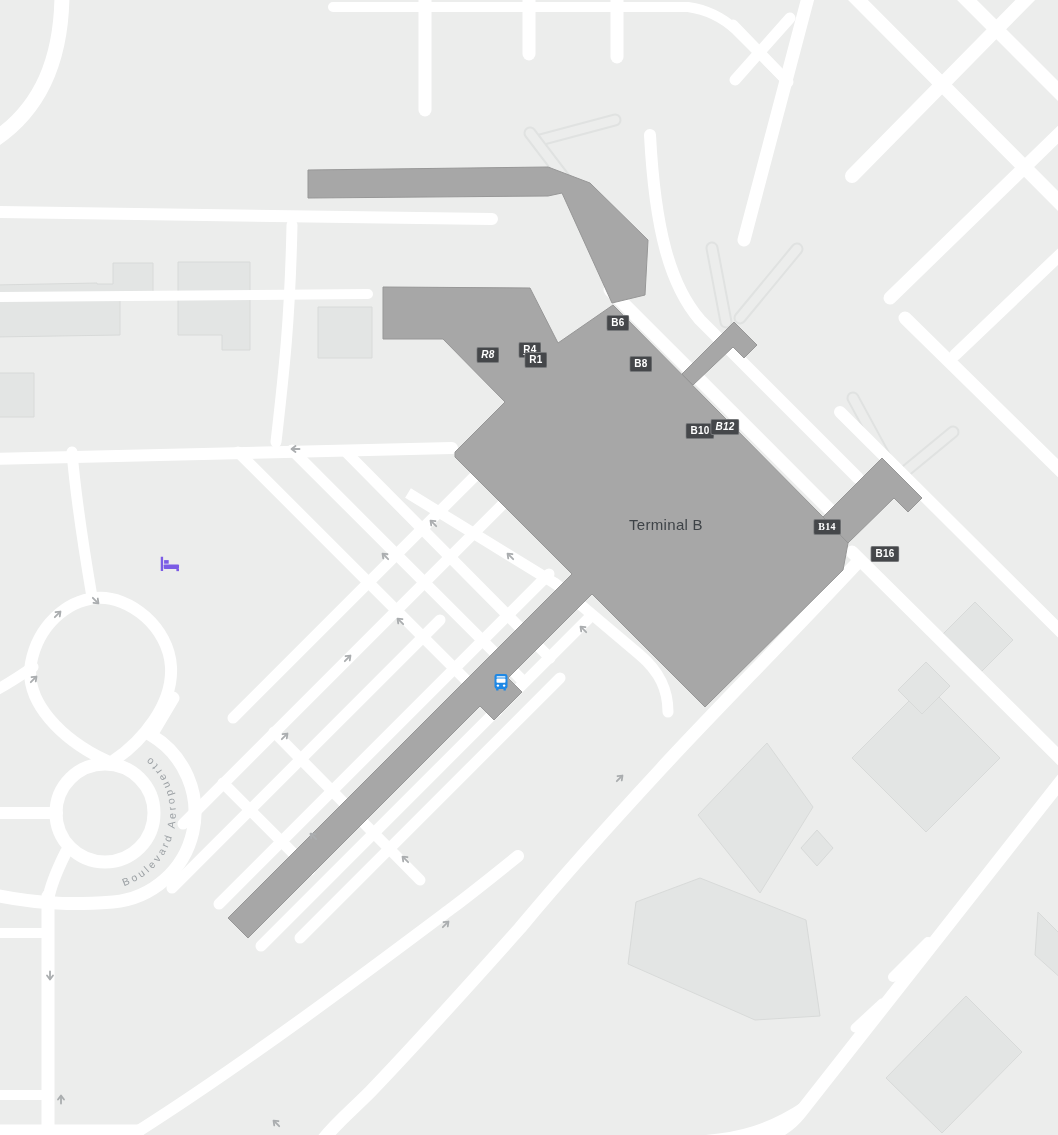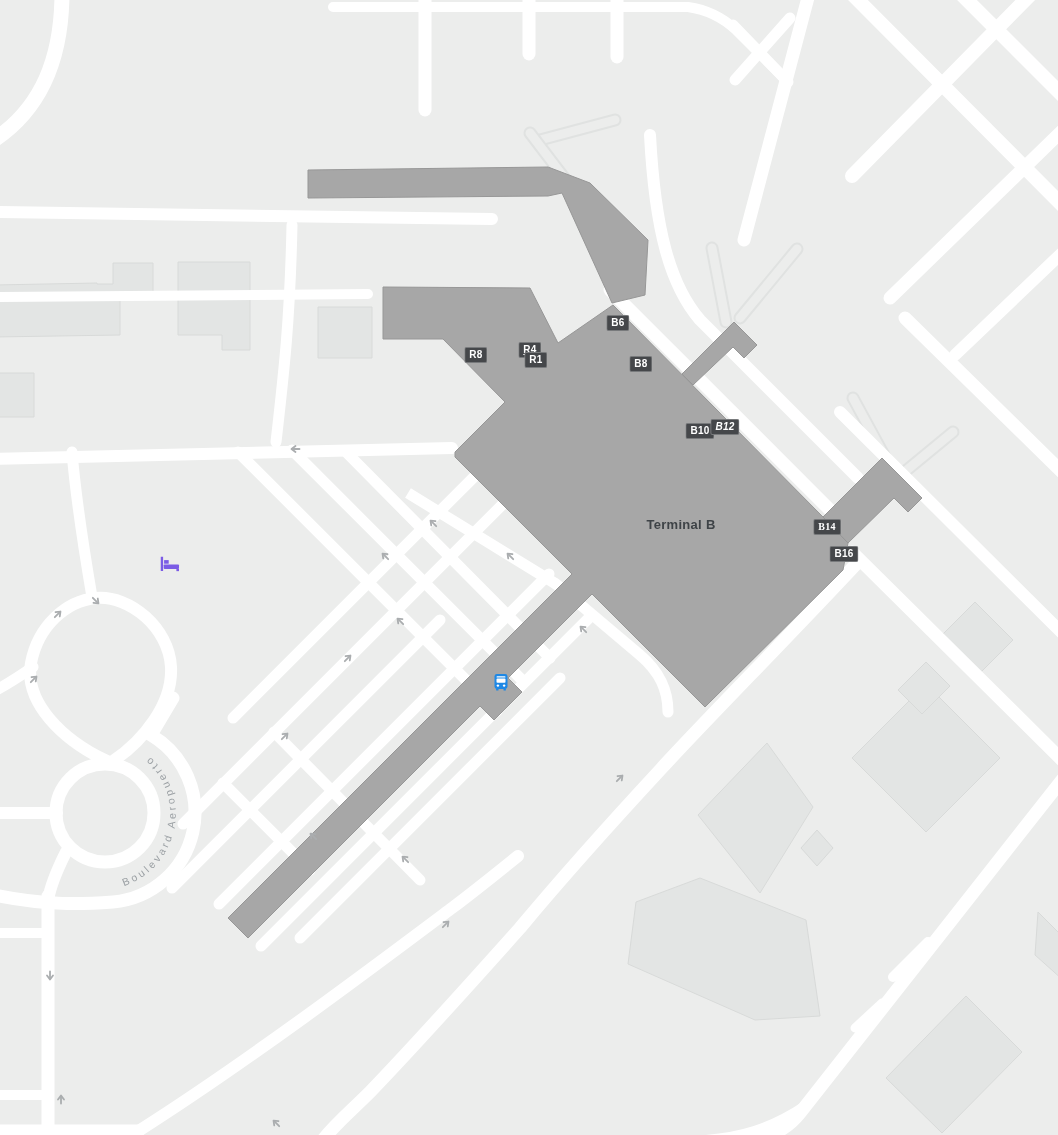--- a/index.html
+++ b/index.html
@@ -16,21 +16,21 @@
   .bld{fill:var(--building);stroke:var(--building_line);stroke-width:1;}
   .term{fill:var(--terminal);stroke:var(--terminal_line);stroke-width:1;stroke-linejoin:round;}
   .taxi-u{stroke:var(--taxiway_line);fill:none;stroke-width:13;stroke-linecap:round;}
   .taxi-o{stroke:var(--bg);fill:none;stroke-width:9;stroke-linecap:round;}
   .arrowg{stroke:var(--arrow);stroke-width:1.8;fill:none;stroke-linecap:round;stroke-linejoin:round;}
   .gate-badge{position:absolute;transform:translate(-50%,-50%);background:var(--badge_bg);
       color:var(--badge_text);font-size:10px;font-weight:bold;line-height:12px;
       padding:1px 4px;border-radius:2px;border:1px solid rgba(255,255,255,.28);
       letter-spacing:.3px;white-space:nowrap;user-select:none;}
   .terminal-label{position:absolute;transform:translate(-50%,-50%);color:var(--terminal_text);
-      font-size:13px;font-weight:700;letter-spacing:.3px;white-space:nowrap;margin-left:15px;}
+      font-size:15px;font-weight:400;letter-spacing:.3px;white-space:nowrap;}
   .poi{position:absolute;transform:translate(-50%,-50%);}
   .street-text{fill:var(--street_text);font-size:10.5px;letter-spacing:3px;font-weight:500;}
 </style>
 </head>
 <body>
 
 <div class="map">
 
 <svg class="base" width="1058" height="1135" viewBox="0 0 1058 1135" xmlns="http://www.w3.org/2000/svg">
   <defs>
@@ -158,29 +158,29 @@
     <use href="#arr" transform="translate(405,859) rotate(225)"></use>
   </g>
 
   <g>
     <path id="blvdTextPath" d="M124,886 A76,76 0 0 0 150,757" fill="none" stroke="none"></path>
     <text class="street-text"><textPath href="#blvdTextPath">Boulevard Aeropuerto</textPath></text>
   </g>
 </svg>
 
 <div id="gates">
-      <div class="gate-badge" style="left: 476px; top: 355px;">R8</div>
+      <div class="gate-badge" style="left: 488px; top: 355px; font-style: italic;">R8</div>
       <div class="gate-badge" style="left: 530px; top: 350px; text-decoration: underline;">R4</div>
       <div class="gate-badge" style="left: 536px; top: 360px;">R1</div>
       <div class="gate-badge" style="left: 618px; top: 323px;">B6</div>
       <div class="gate-badge" style="left: 641px; top: 364px;">B8</div>
       <div class="gate-badge" style="left: 700px; top: 403px; margin-top: 28px;">B10</div>
       <div class="gate-badge" style="left: 725px; top: 427px; font-style: italic;">B12</div>
       <div class="gate-badge" style="left: 827px; top: 527px; font-family: Liberation Serif, serif;">B14</div>
-      <div class="gate-badge" style="left: 844px; top: 554px; text-align: right;">B16</div>
+      <div class="gate-badge" style="left: 885px; top: 554px; text-align: right;">B16</div>
     </div>
 
 <div class="terminal-label" id="terminal-label" style="left: 666px; top: 524px;">Terminal B</div>
 
 <div class="poi" id="poi-bus" style="left: 501px; top: 684px;">
   <svg width="15" height="18" viewBox="0 0 15 18">
     <rect x="1" y="1" width="13" height="15" rx="2.4" fill="var(--bus)"></rect>
     <rect x="3" y="3.2" width="9" height="1.4" rx="0.7" fill="#fff"></rect>
     <rect x="3" y="5.6" width="9" height="4.2" rx="0.8" fill="#fff"></rect>
     <circle cx="4.4" cy="12.6" r="1.2" fill="#fff"></circle>

